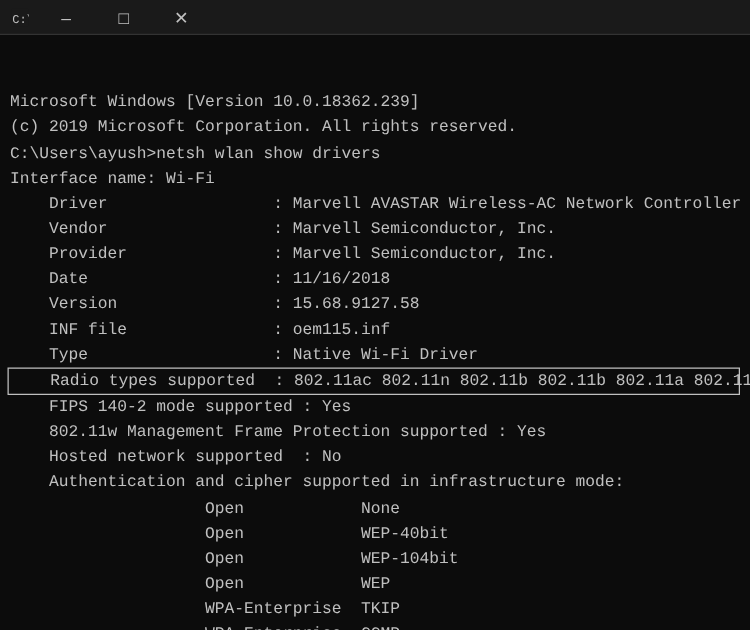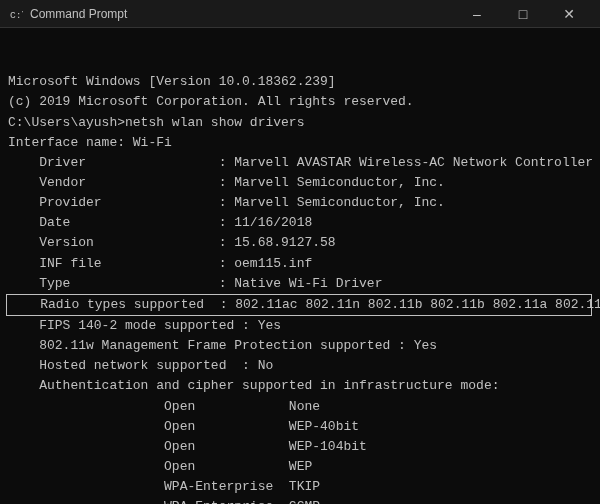--- a/index.html
+++ b/index.html
@@ -101,21 +101,20 @@
 <body>
 
 <div class="window">
   <div class="title-bar">
     <div class="title-bar-icon">
       <svg viewBox="0 0 16 16" fill="none">
         <rect width="16" height="16" fill="#1a1a1a"></rect>
         <text x="1" y="13" font-size="11" fill="#c0c0c0" font-family="Courier New">C:\</text>
       </svg>
     </div>
-    <span class="title-bar-text">Command Prompt</span>
     <div class="title-bar-controls">
       <button class="title-btn">–</button>
       <button class="title-btn">□</button>
       <button class="title-btn close">✕</button>
     </div>
   </div>
 
   <div class="content" id="terminal-content">
   <span class="line">Microsoft Windows [Version 10.0.18362.239]</span><span class="line">(c) 2019 Microsoft Corporation. All rights reserved.</span><span class="line"></span><span class="line">C:\Users\ayush&gt;netsh wlan show drivers</span><span class="line"></span><span class="line">Interface name: Wi-Fi</span><span class="line"></span><span class="line">    Driver                 : Marvell AVASTAR Wireless-AC Network Controller</span><span class="line">    Vendor                 : Marvell Semiconductor, Inc.</span><span class="line">    Provider               : Marvell Semiconductor, Inc.</span><span class="line">    Date                   : 11/16/2018</span><span class="line">    Version                : 15.68.9127.58</span><span class="line">    INF file               : oem115.inf</span><span class="line">    Type                   : Native Wi-Fi Driver</span><span class="line highlighted">    Radio types supported  : 802.11ac 802.11n 802.11b 802.11b 802.11a 802.11g</span><span class="line">    FIPS 140-2 mode supported : Yes</span><span class="line">    802.11w Management Frame Protection supported : Yes</span><span class="line">    Hosted network supported  : No</span><span class="line">    Authentication and cipher supported in infrastructure mode:</span><span class="line">                    Open            None</span><span class="line">                    Open            WEP-40bit</span><span class="line">                    Open            WEP-104bit</span><span class="line">                    Open            WEP</span><span class="line">                    WPA-Enterprise  TKIP</span><span class="line">                    WPA-Enterprise  CCMP</span></div>
 </div>

